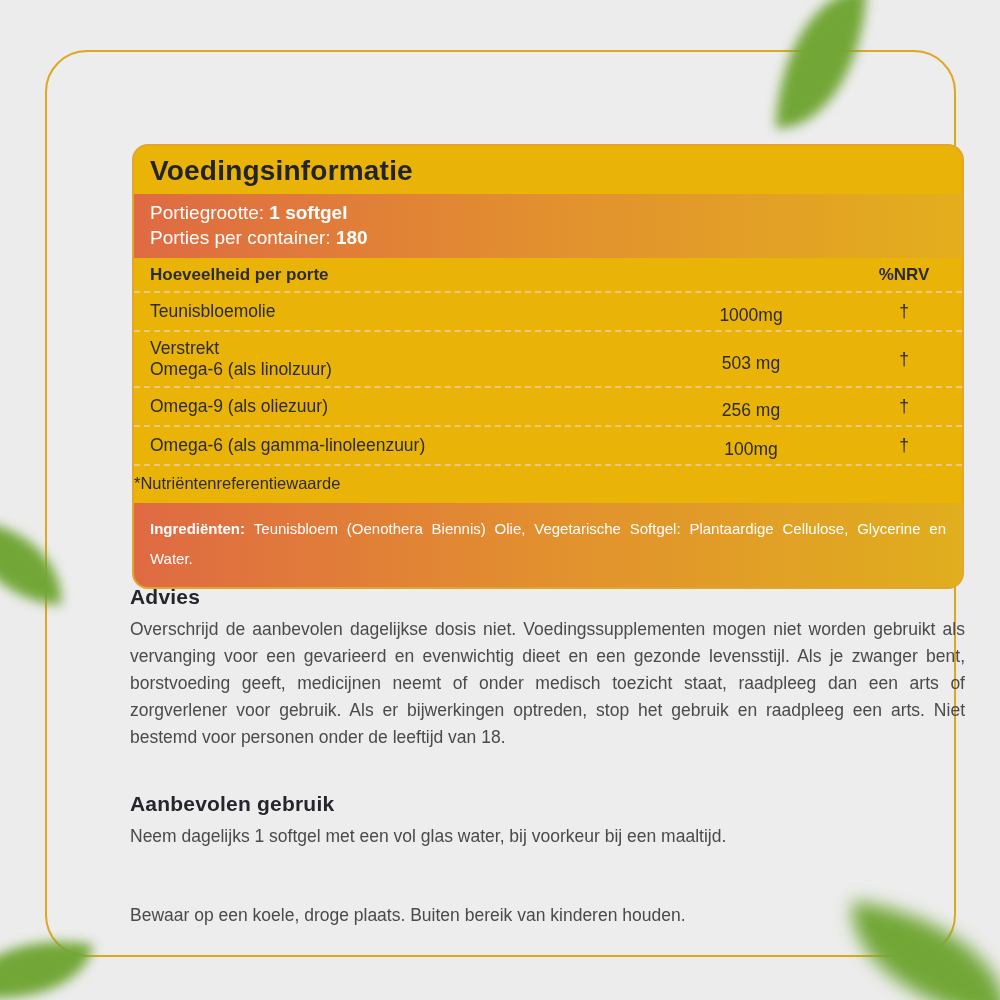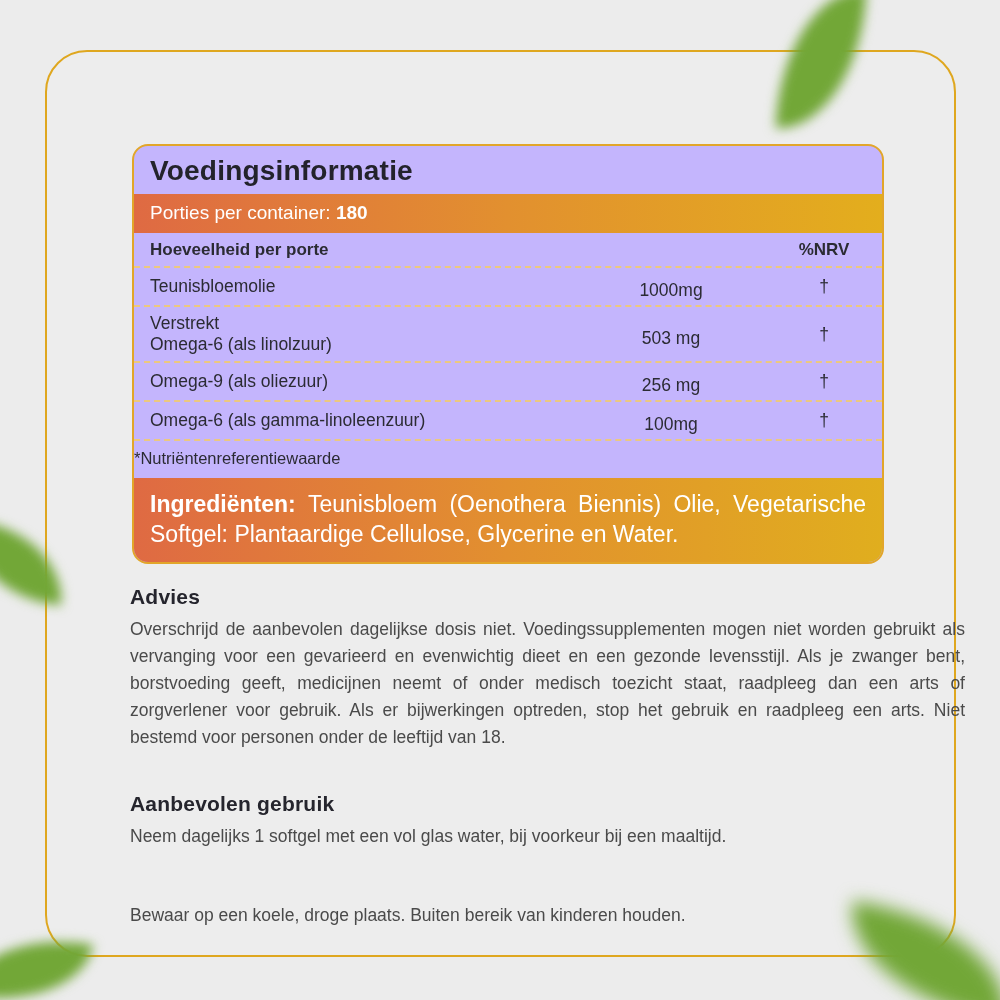--- a/index.html
+++ b/index.html
@@ -19,25 +19,25 @@
     width:911px; height:907px;
     border:2.5px solid #dfa71f;
     border-radius:42px;
     background:#ededed;
   }
 
   
   .nf {
     position:absolute;
     left:85px; top:92px;
-    width:752px;
+    width:832px;
     border:2px solid #e2a62a;
     border-radius:16px;
     overflow:hidden;
-    background:#c4b5fd;
+    background:#eab308;
   }
   .nf-title {
     padding:9px 16px 7px 16px;
     font-size:28px;
     font-weight:bold;
     color:#23232b;
     letter-spacing:.2px;
   }
   .serving-bar {
     background:linear-gradient(90deg,#df6a43 0%,#e2902f 50%,#e3ae1d 100%);
@@ -59,21 +59,21 @@
   .nf-foot {
     border-top:2px dashed #ecc87f;
     font-size:16.5px;
     padding:8px 0 10px 0;
     color:#2b2b33;
   }
   .ingredients {
     background:linear-gradient(90deg,#df6a43 0%,#e2902f 50%,#e0ae1e 100%);
     color:#ffffff;
     padding:11px 16px 13px 16px;
-    font-size:23px;
+    font-size:15px;
     line-height:30px;
     text-align:justify;
   }
   .ingredients .ing-label { font-weight:bold; }
 
   
   .section { position:absolute; left:83px; width:835px; }
   .section h2 {
     font-size:21px;
     font-weight:bold;
@@ -111,20 +111,23 @@
 </head>
 <body>
 
 <div class="card">
 
   <div class="nf">
 
     <div class="nf-title">Voedingsinformatie</div>
 
     <div class="serving-bar">
+      <div>
+        <span>Portiegrootte: </span><b>1 softgel</b>
+      </div>
       <div>
         <span>Porties per container: </span><b>180</b>
       </div>
     </div>
 
     <div class="nf-row nf-header">
       <div class="col-name">Hoeveelheid per porte</div>
       <div class="col-amount"></div>
       <div class="col-nrv">%NRV</div>
     </div>

